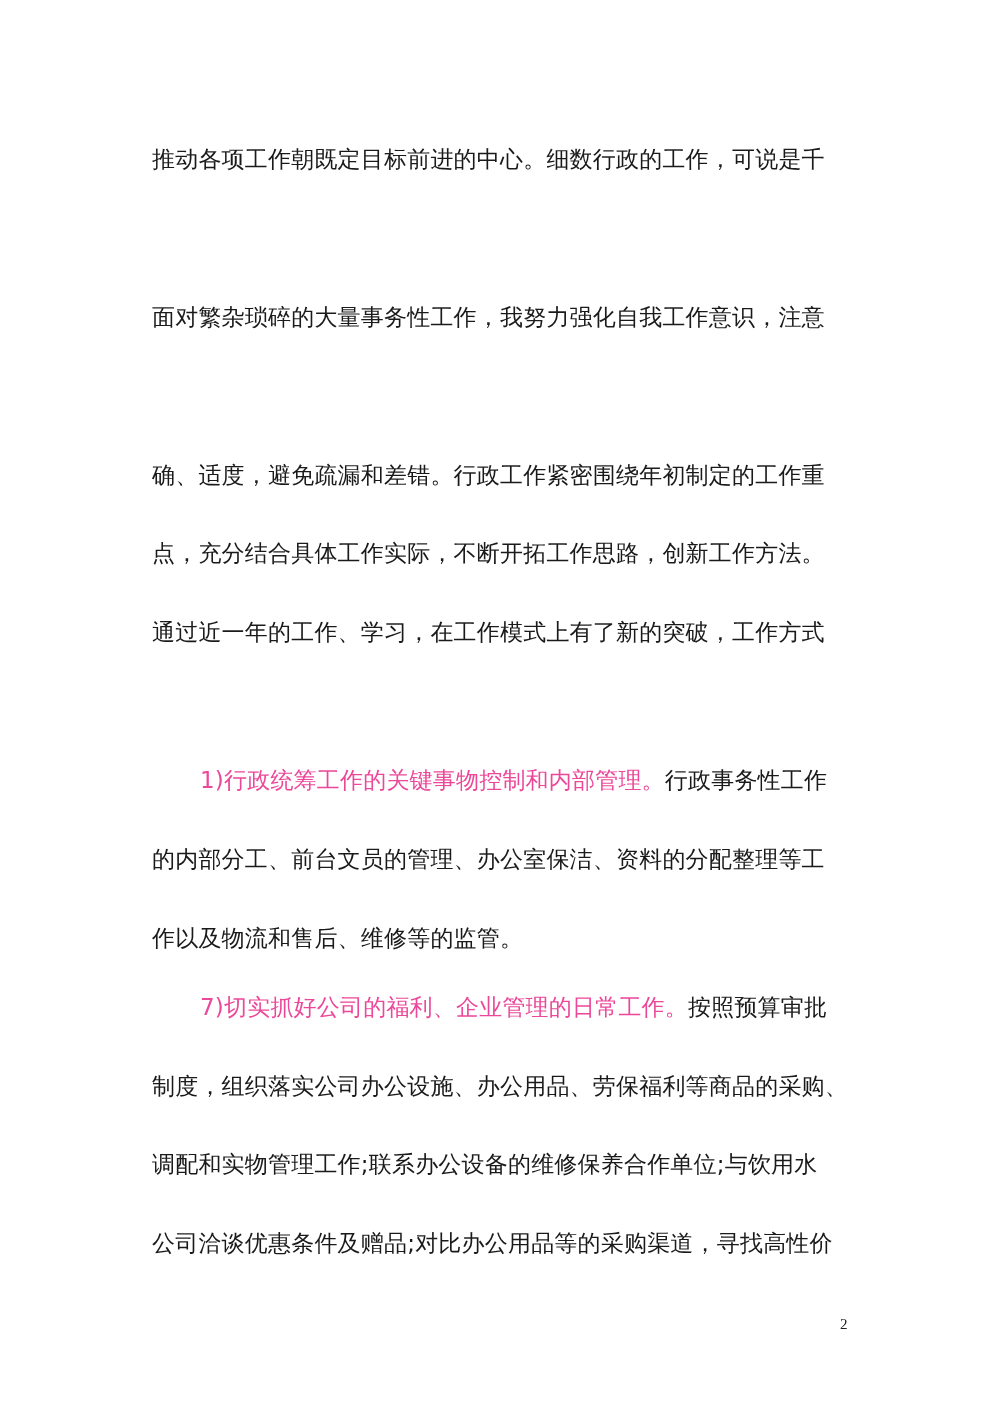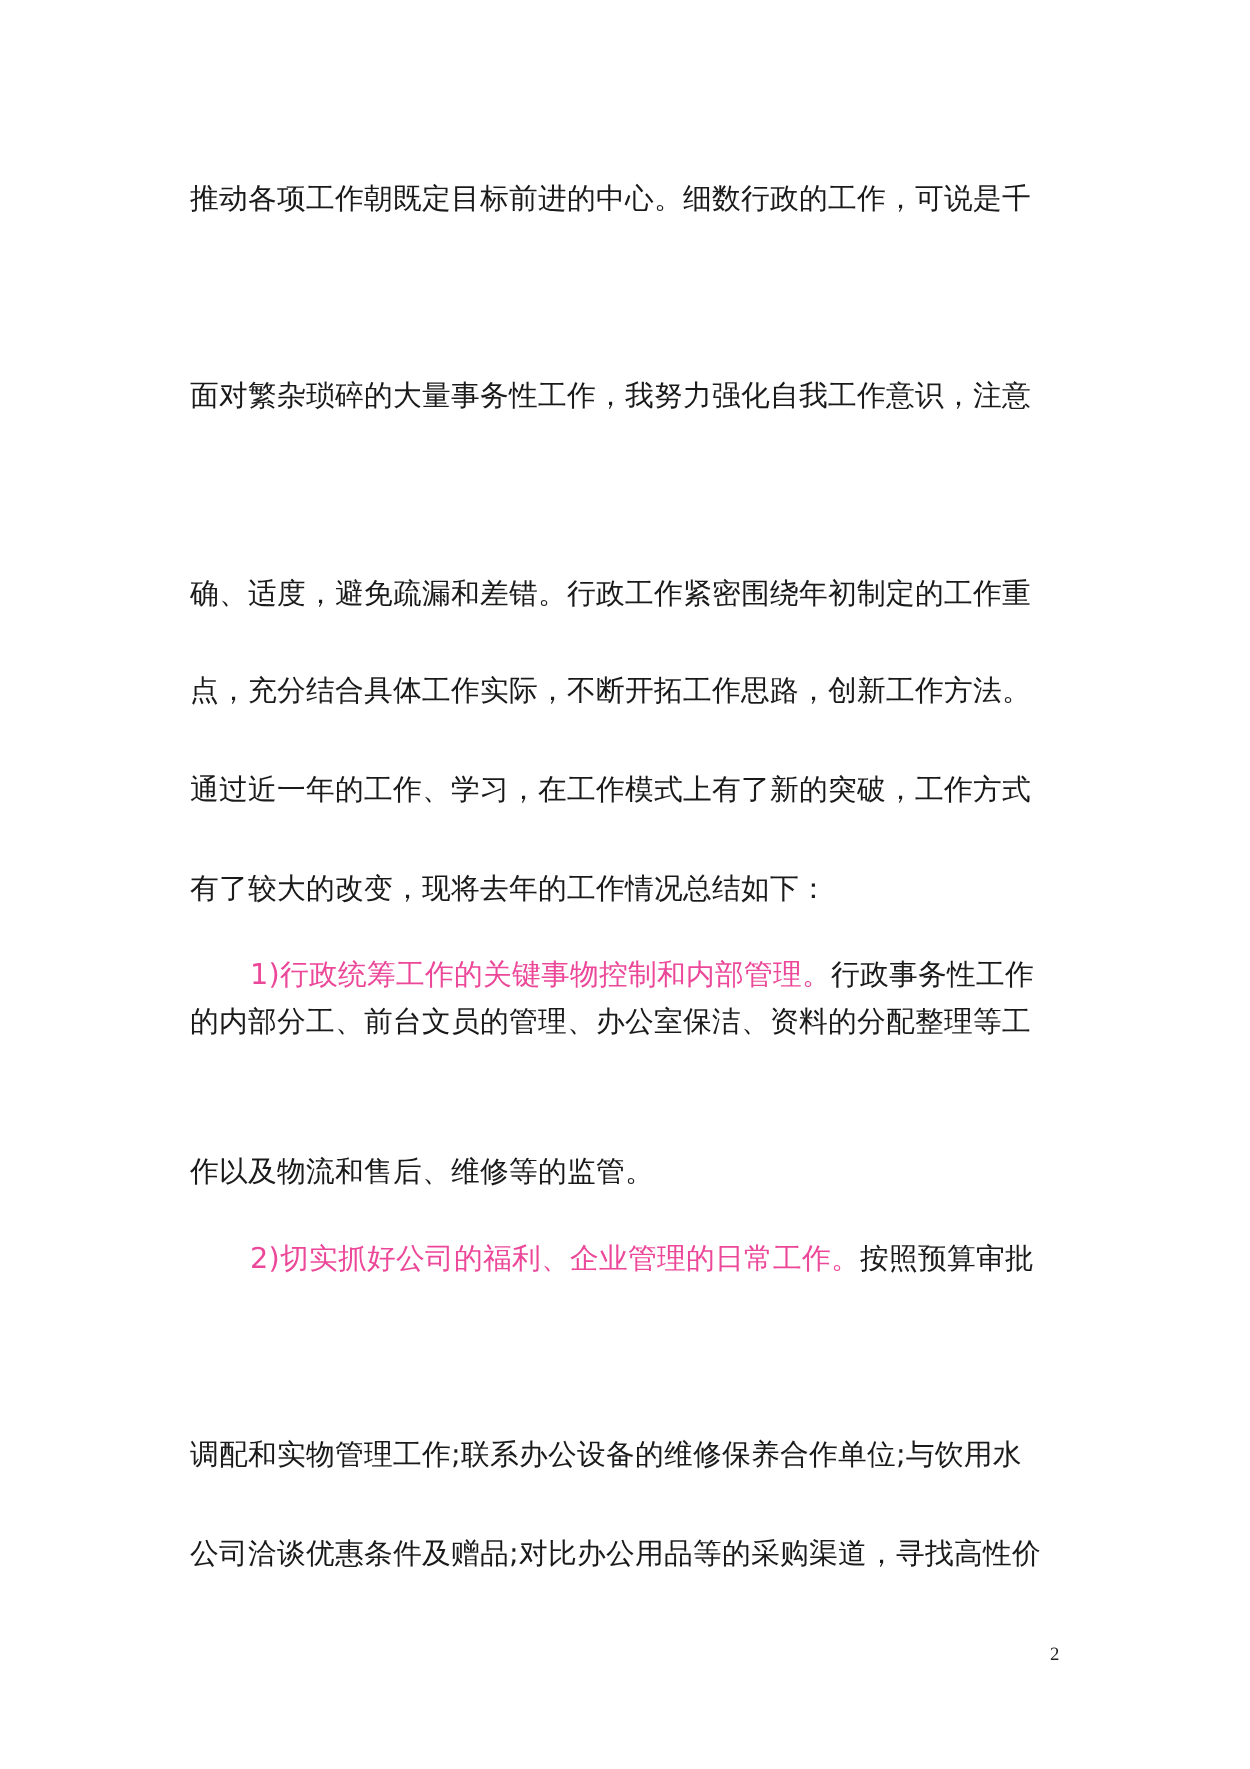--- a/index.html
+++ b/index.html
@@ -20,28 +20,28 @@
 </style>
 </head>
 <body>
 
 <div class="page">
   <div class="line" style="top:144px">推动各项工作朝既定目标前进的中心。细数行政的工作，可说是千</div>
   <div class="line" style="top:302px">面对繁杂琐碎的大量事务性工作，我努力强化自我工作意识，注意</div>
   <div class="line" style="top:538px">点，充分结合具体工作实际，不断开拓工作思路，创新工作方法。</div>
   <div class="line" style="top:460px">确、适度，避免疏漏和差错。行政工作紧密围绕年初制定的工作重</div>
   <div class="line" style="top:617px">通过近一年的工作、学习，在工作模式上有了新的突破，工作方式</div>
-  <div class="line" style="top:696px">有了较大的改变，现将去年的工作情况总结如下：</div>
 
   <div class="line indent" style="top:765px">
     <span class="hl">1)行政统筹工作的关键事物控制和内部管理。</span><span>行政事务性工作</span>
   </div>
-  <div class="line" style="top:803px">的内部分工、前台文员的管理、办公室保洁、资料的分配整理等工</div>
+  <div class="line" style="top:844px">的内部分工、前台文员的管理、办公室保洁、资料的分配整理等工</div>
   <div class="line" style="top:923px">作以及物流和售后、维修等的监管。</div>
 
   <div class="line indent" style="top:992px">
-    <span class="hl">2)切实抓好公司的福利、企业管理的日常工作。</span><span>按照预算审批</span>
+    <span class="hl">7)切实抓好公司的福利、企业管理的日常工作。</span><span>按照预算审批</span>
   </div>
+  <div class="line" style="top:1071px">制度，组织落实公司办公设施、办公用品、劳保福利等商品的采购、</div>
   <div class="line" style="top:1149px">调配和实物管理工作;联系办公设备的维修保养合作单位;与饮用水</div>
   <div class="line" style="top:1228px">公司洽谈优惠条件及赠品;对比办公用品等的采购渠道，寻找高性价</div>
 
   <div class="page-number">2</div>
 </div>
 
 </body></html>

